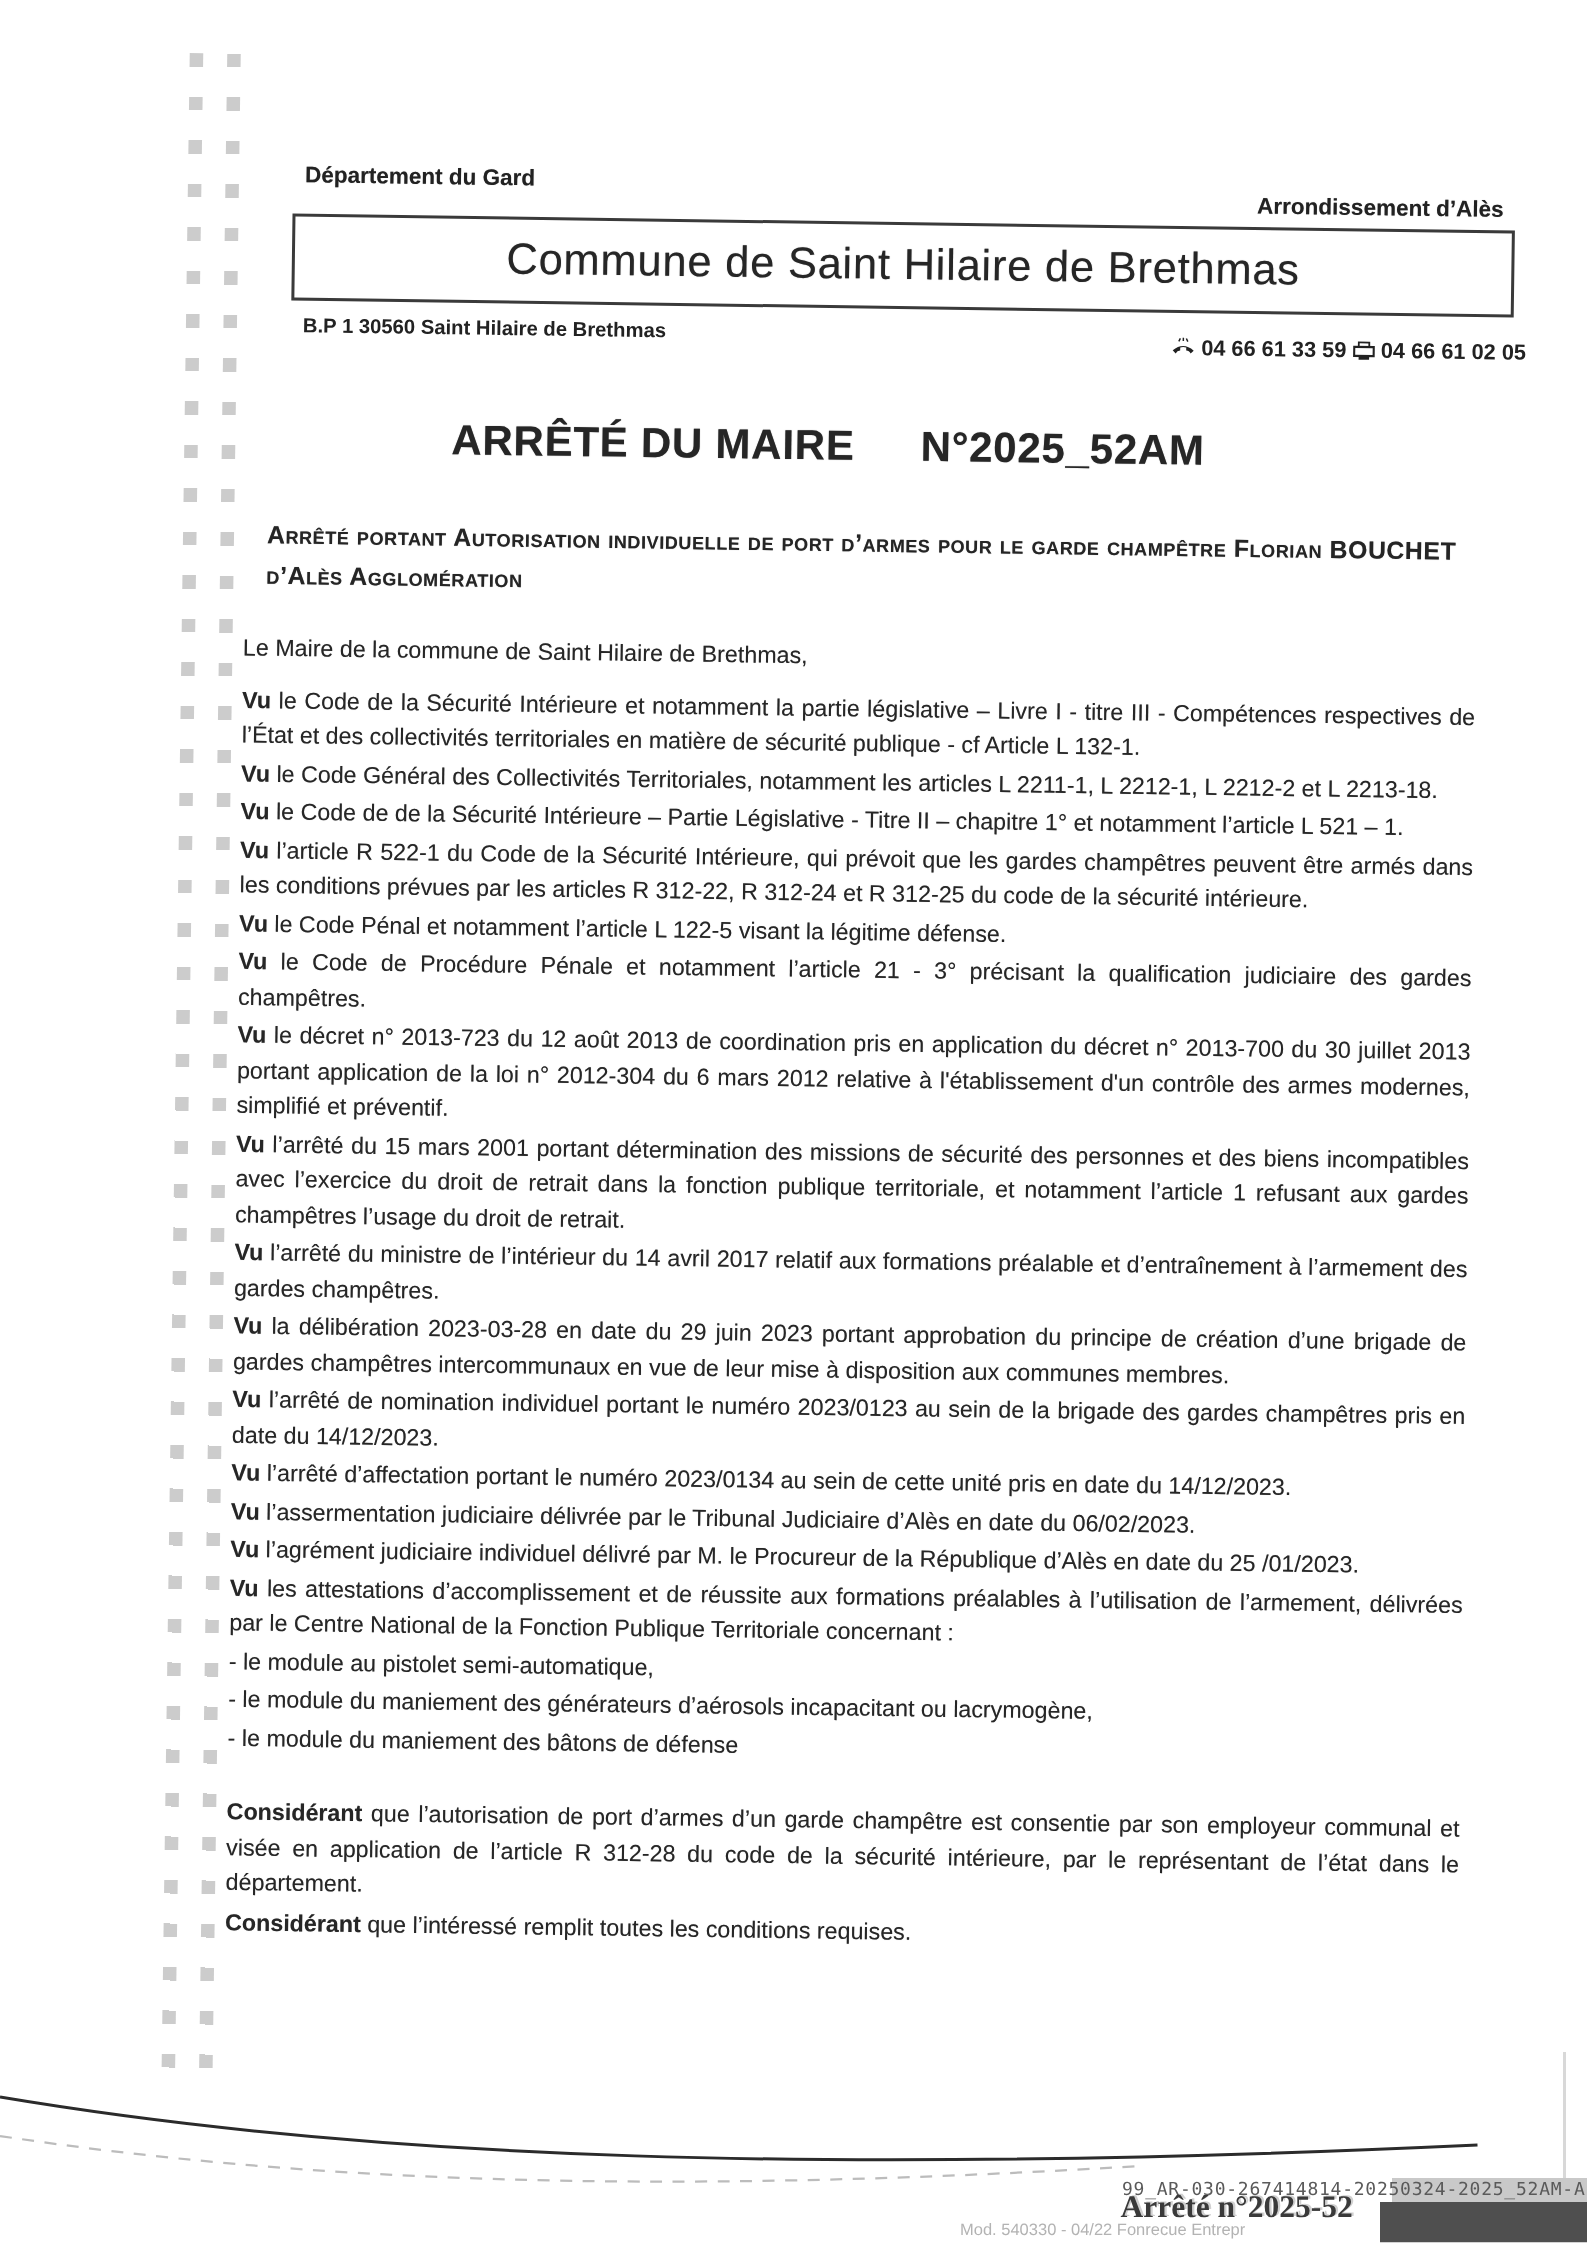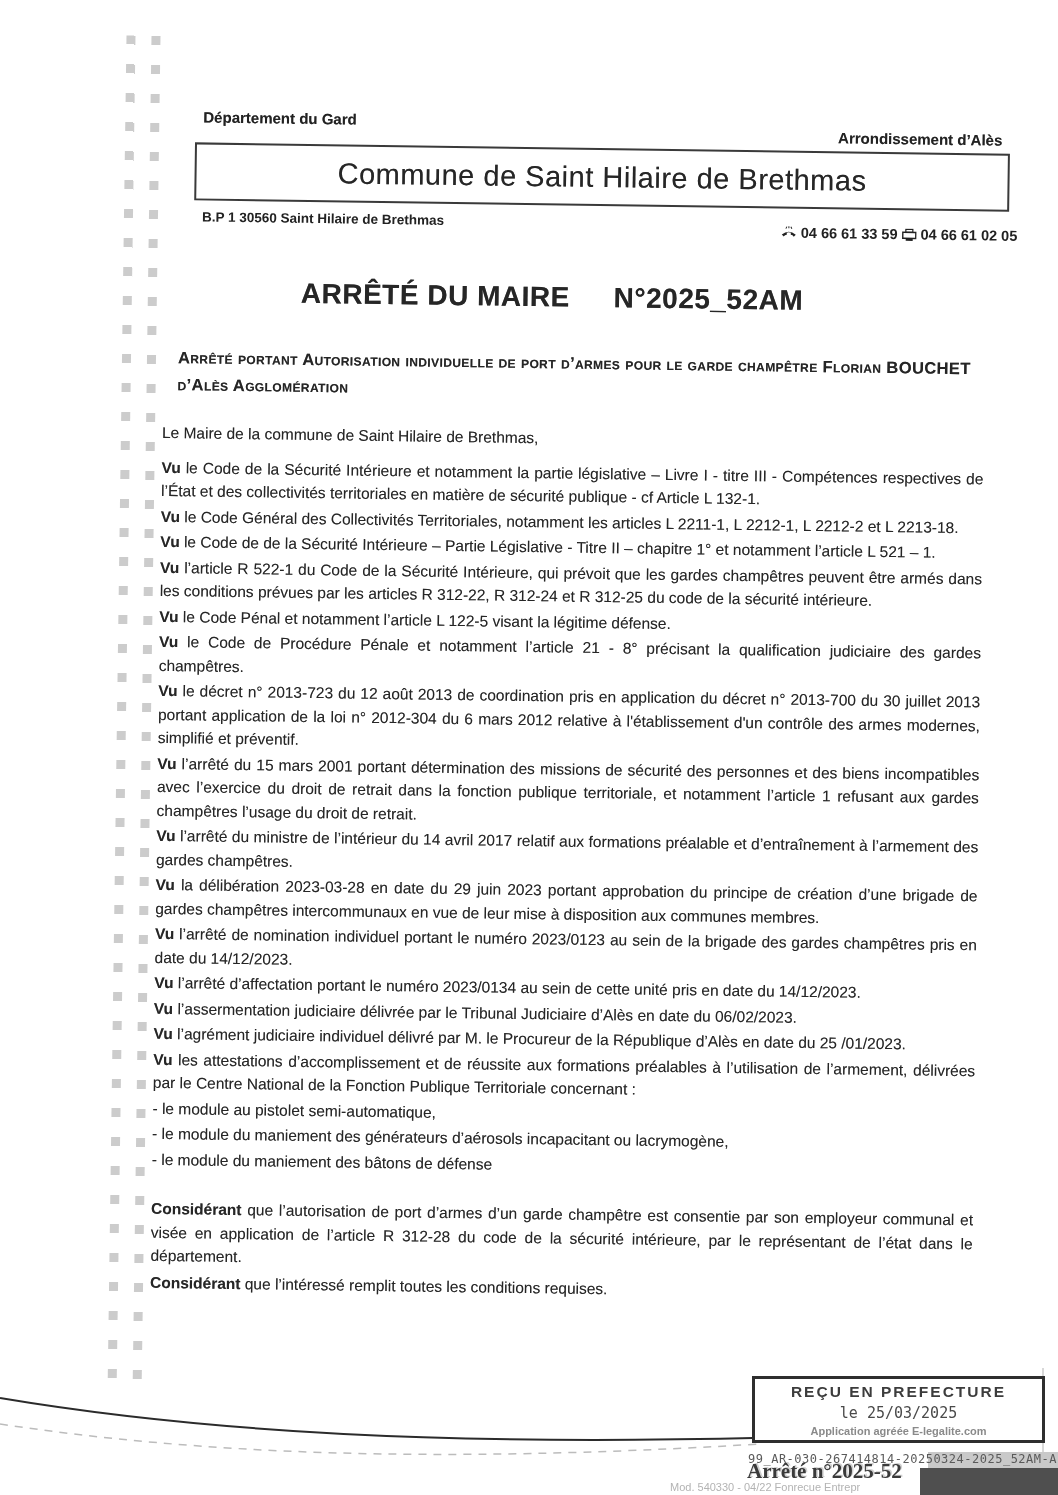--- a/index.html
+++ b/index.html
@@ -57,21 +57,21 @@
   .stamp .l2 { font-family:"DejaVu Sans Mono", monospace; font-size:15px; color:#4a4a4a; margin-top:3px; }
   .stamp .l3 { font-size:11px; color:#8a8a8a; margin-top:3px; font-weight:600; }
 
   .tele-code { position:absolute; top:1452px; left:748px; width:300px; z-index:5; text-align:right;
     font-family:"DejaVu Sans Mono", monospace; font-size:12px; color:#5a5a5a; letter-spacing:.5px; white-space:nowrap; }
 
   .arrete-ref { position:absolute; top:1459px; left:747px; z-index:6;
     font-family:"Liberation Serif", serif; font-size:21px; font-weight:700; color:#3a3a3a;
     text-shadow:1.5px -1px 0 rgba(120,120,120,.35); white-space:nowrap; }
   .mod-line { position:absolute; top:1481px; left:640px; z-index:6;
-    font-size:11px; color:#b3b3b3; white-space:nowrap;margin-left:30px; }
+    font-size:11px; color:#b3b3b3; white-space:nowrap; }
 
   .block-light { position:absolute; top:1452px; left:928px; width:130px; height:16px; background:#c9c9c9; z-index:4; }
   .block-dark  { position:absolute; top:1468px; left:920px; width:138px; height:27px; background:#4f4f4f; z-index:7; }
   .edge-line { position:absolute; top:1368px; left:1042px; width:2px; height:92px; background:#d8d8d8; z-index:2; }
 </style>
 </head>
 <body>
 
 <div class="page">
 
@@ -117,21 +117,21 @@
           <p class="par"><span class="lead">Vu </span><span>le Code de la Sécurité Intérieure et notamment la partie législative – Livre I - titre III - Compétences respectives de l’État et des collectivités territoriales en matière de sécurité publique -  cf  Article L 132-1.</span></p>
 
           <p class="par"><span class="lead">Vu </span><span>le Code Général des Collectivités Territoriales, notamment les articles L 2211-1, L 2212-1, L 2212-2 et L 2213-18.</span></p>
 
           <p class="par"><span class="lead">Vu </span><span>le Code de de la Sécurité Intérieure – Partie Législative - Titre II – chapitre 1° et notamment l’article L 521 – 1.</span></p>
 
           <p class="par"><span class="lead">Vu </span><span>l’article R 522-1 du Code de la Sécurité Intérieure, qui prévoit que les gardes champêtres peuvent être armés dans les conditions prévues par les articles R 312-22, R 312-24 et R 312-25 du code de la sécurité intérieure.</span></p>
 
           <p class="par"><span class="lead">Vu </span><span>le Code Pénal et notamment l’article L 122-5 visant la légitime défense.</span></p>
 
-          <p class="par"><span class="lead">Vu </span><span>le Code de Procédure Pénale et notamment l’article 21 - 8° précisant la qualification judiciaire des gardes champêtres.</span></p>
+          <p class="par"><span class="lead">Vu </span><span>le Code de Procédure Pénale et notamment l’article 21 - 3° précisant la qualification judiciaire des gardes champêtres.</span></p>
 
           <p class="par"><span class="lead">Vu </span><span>le décret n° 2013-723 du 12 août 2013 de coordination pris en application du décret n° 2013-700 du 30 juillet 2013 portant application de la loi n° 2012-304 du 6 mars 2012 relative à l'établissement d'un contrôle des armes modernes, simplifié et préventif.</span></p>
 
           <p class="par"><span class="lead">Vu </span><span>l’arrêté du 15 mars 2001 portant détermination des missions de sécurité des personnes et des biens incompatibles avec l’exercice du droit de retrait dans la fonction publique territoriale, et notamment l’article 1 refusant aux gardes champêtres l’usage du droit de retrait.</span></p>
 
           <p class="par"><span class="lead">Vu </span><span>l’arrêté du ministre de l’intérieur du 14 avril 2017 relatif aux formations préalable et d’entraînement à l’armement des gardes champêtres.</span></p>
 
           <p class="par"><span class="lead">Vu </span><span>la délibération 2023-03-28 en date du 29 juin 2023 portant approbation du principe de création d’une brigade de gardes champêtres intercommunaux en vue de leur mise à disposition aux communes membres.</span></p>
 
           <p class="par"><span class="lead">Vu </span><span>l’arrêté de nomination individuel portant le numéro 2023/0123 au sein de la brigade des gardes champêtres pris en date du 14/12/2023.</span></p>
@@ -162,25 +162,20 @@
   </div>
 
   <svg class="artifacts" width="1058" height="1495">
     <path d="M0,1398 C 250,1440 550,1450 985,1430" stroke="#2b2b2b" stroke-width="2" fill="none"></path>
     <path d="M0,1424 C 200,1454 430,1464 760,1444" stroke="#bcbcbc" stroke-width="1.5" stroke-dasharray="8 7" fill="none"></path>
   </svg>
 
   <div class="edge-line"></div>
   <div class="block-light"></div>
 
-  <div class="stamp">
-    <div class="l1">REÇU EN PREFECTURE</div>
-    <div class="l2">le 25/03/2025</div>
-    <div class="l3">Application agréée E-legalite.com</div>
-  </div>
 
   <div class="tele-code">99_AR-030-267414814-20250324-2025_52AM-A</div>
 
   <div class="arrete-ref">Arrêté n°2025-52</div>
   <div class="mod-line">Mod. 540330 - 04/22  Fonrecue  Entrepr</div>
 
   <div class="block-dark"></div>
 
 </div>
 

